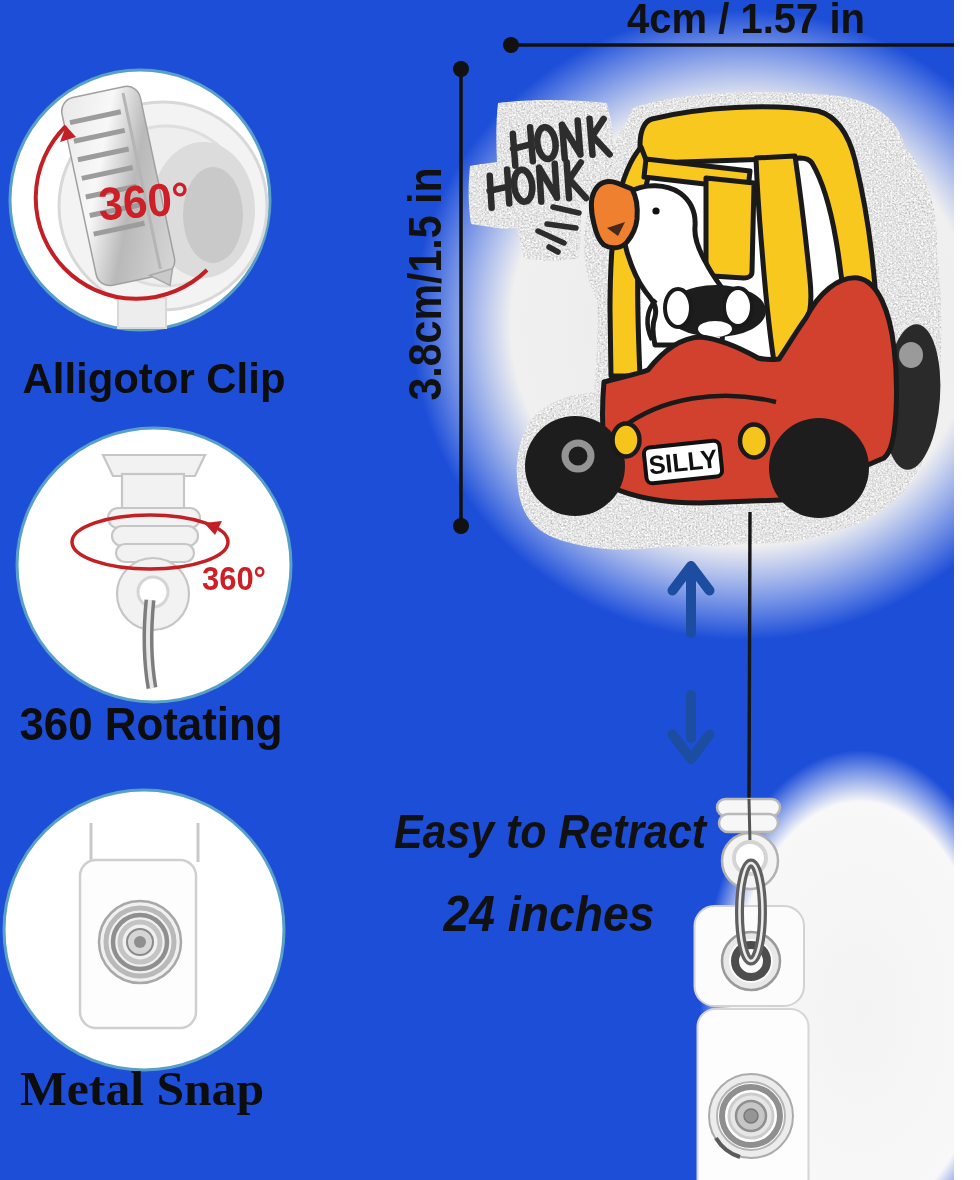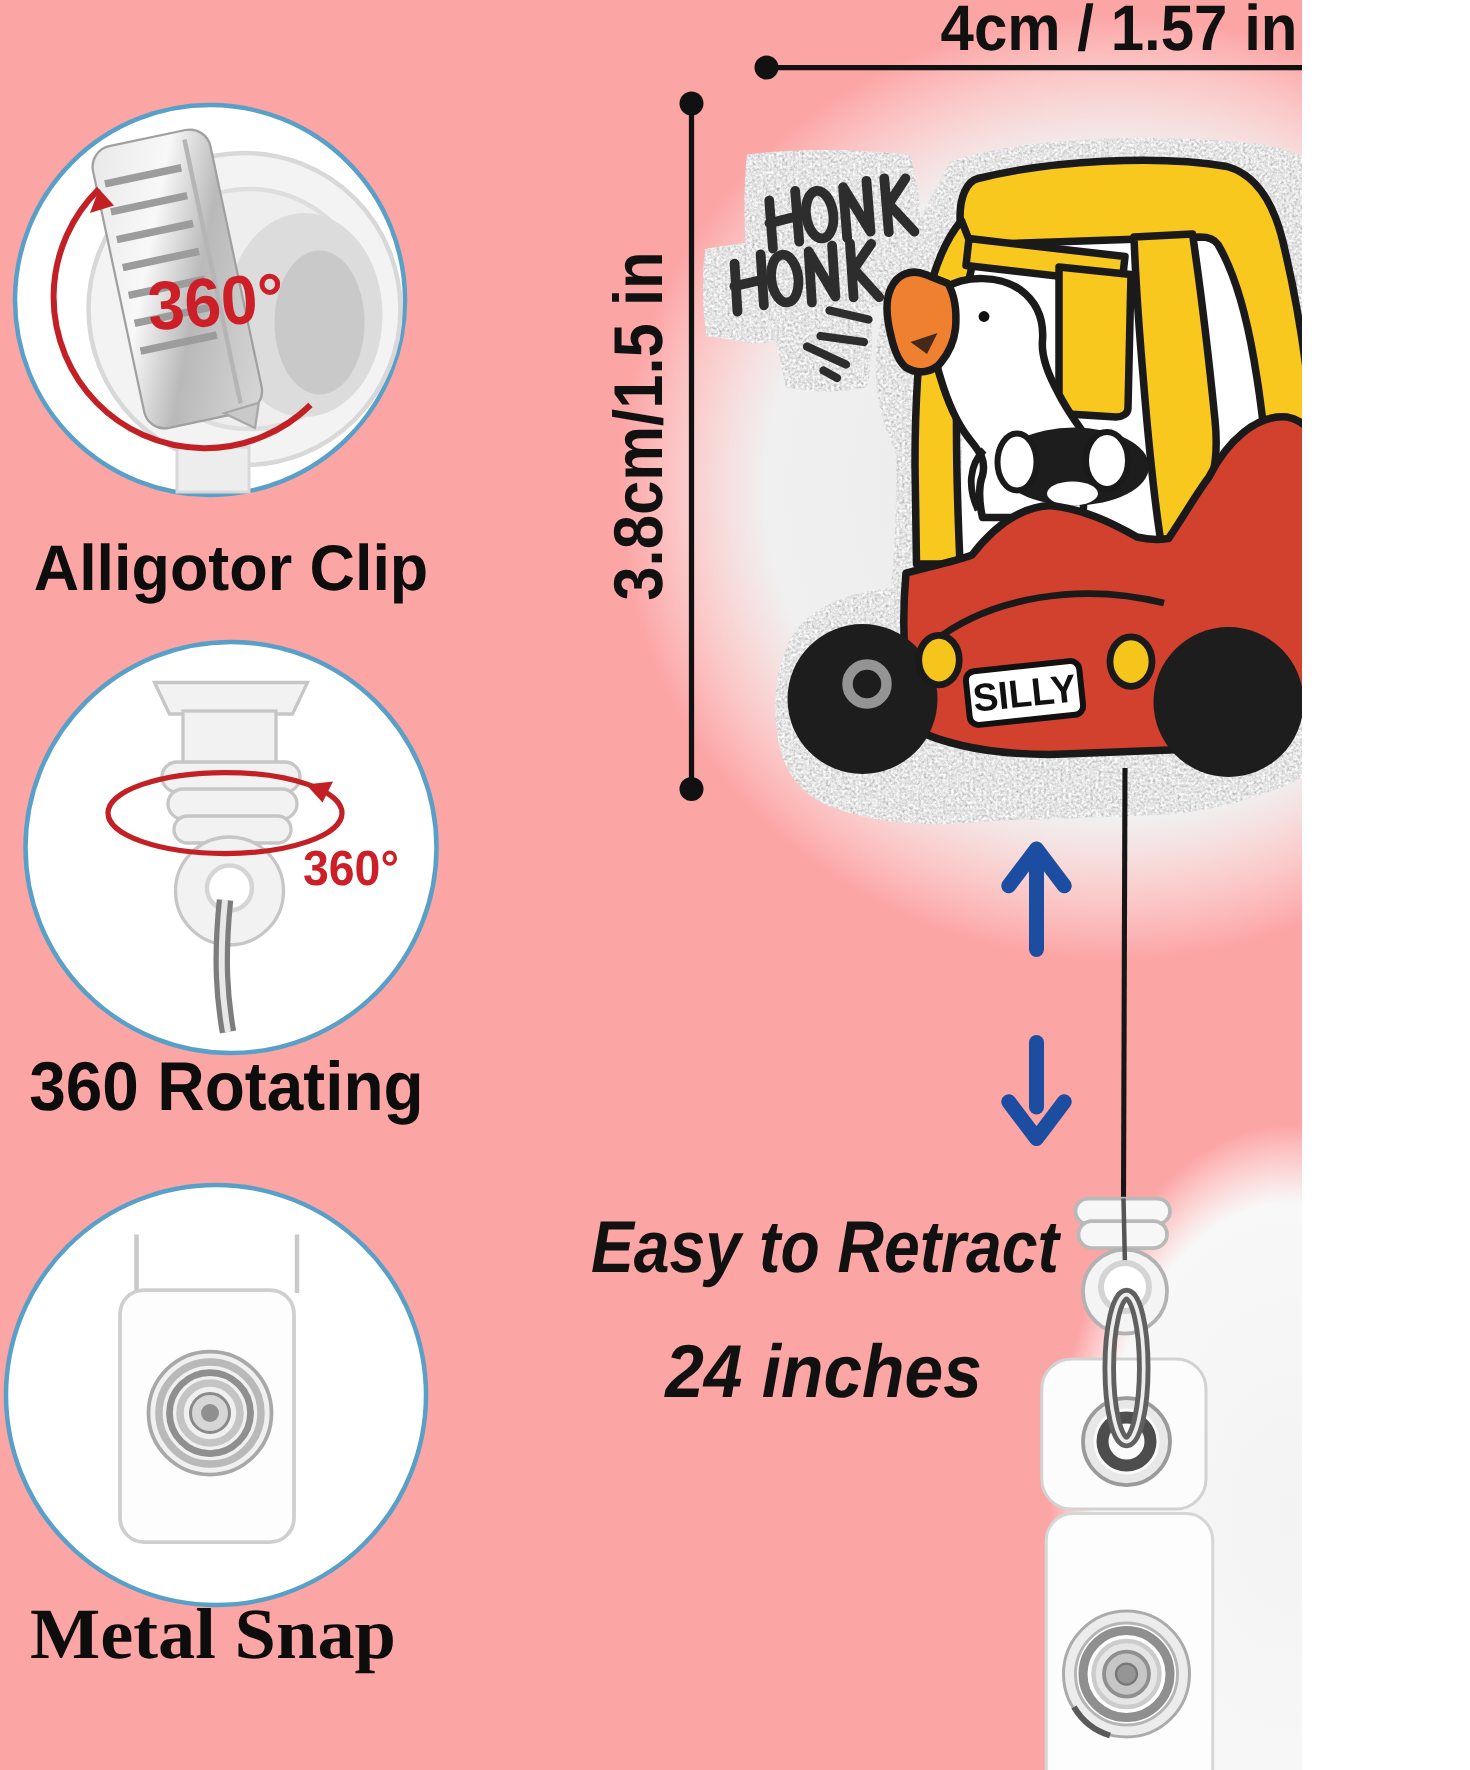--- a/index.html
+++ b/index.html
@@ -1,16 +1,16 @@
 <!DOCTYPE html>
 <html><head>
 <meta charset="utf-8">
 <style>
   html,body{margin:0;padding:0;background:#ffffff;}
-  #page{position:relative;width:868px;height:1180px;background:#fca5a5;overflow:hidden;
+  #page{position:relative;width:954px;height:1180px;background:#1d4ed8;overflow:hidden;
         font-family:"Liberation Sans", sans-serif;}
   svg{position:absolute;left:0;top:0;}
 </style>
 </head>
 <body>
 <div id="page">
 <svg width="980" height="1180" viewBox="0 0 980 1180">
 <defs>
   <filter id="glit" x="-3%" y="-3%" width="106%" height="106%">
     <feTurbulence type="fractalNoise" baseFrequency="0.55" numOctaves="3" seed="11" result="n"></feTurbulence>

